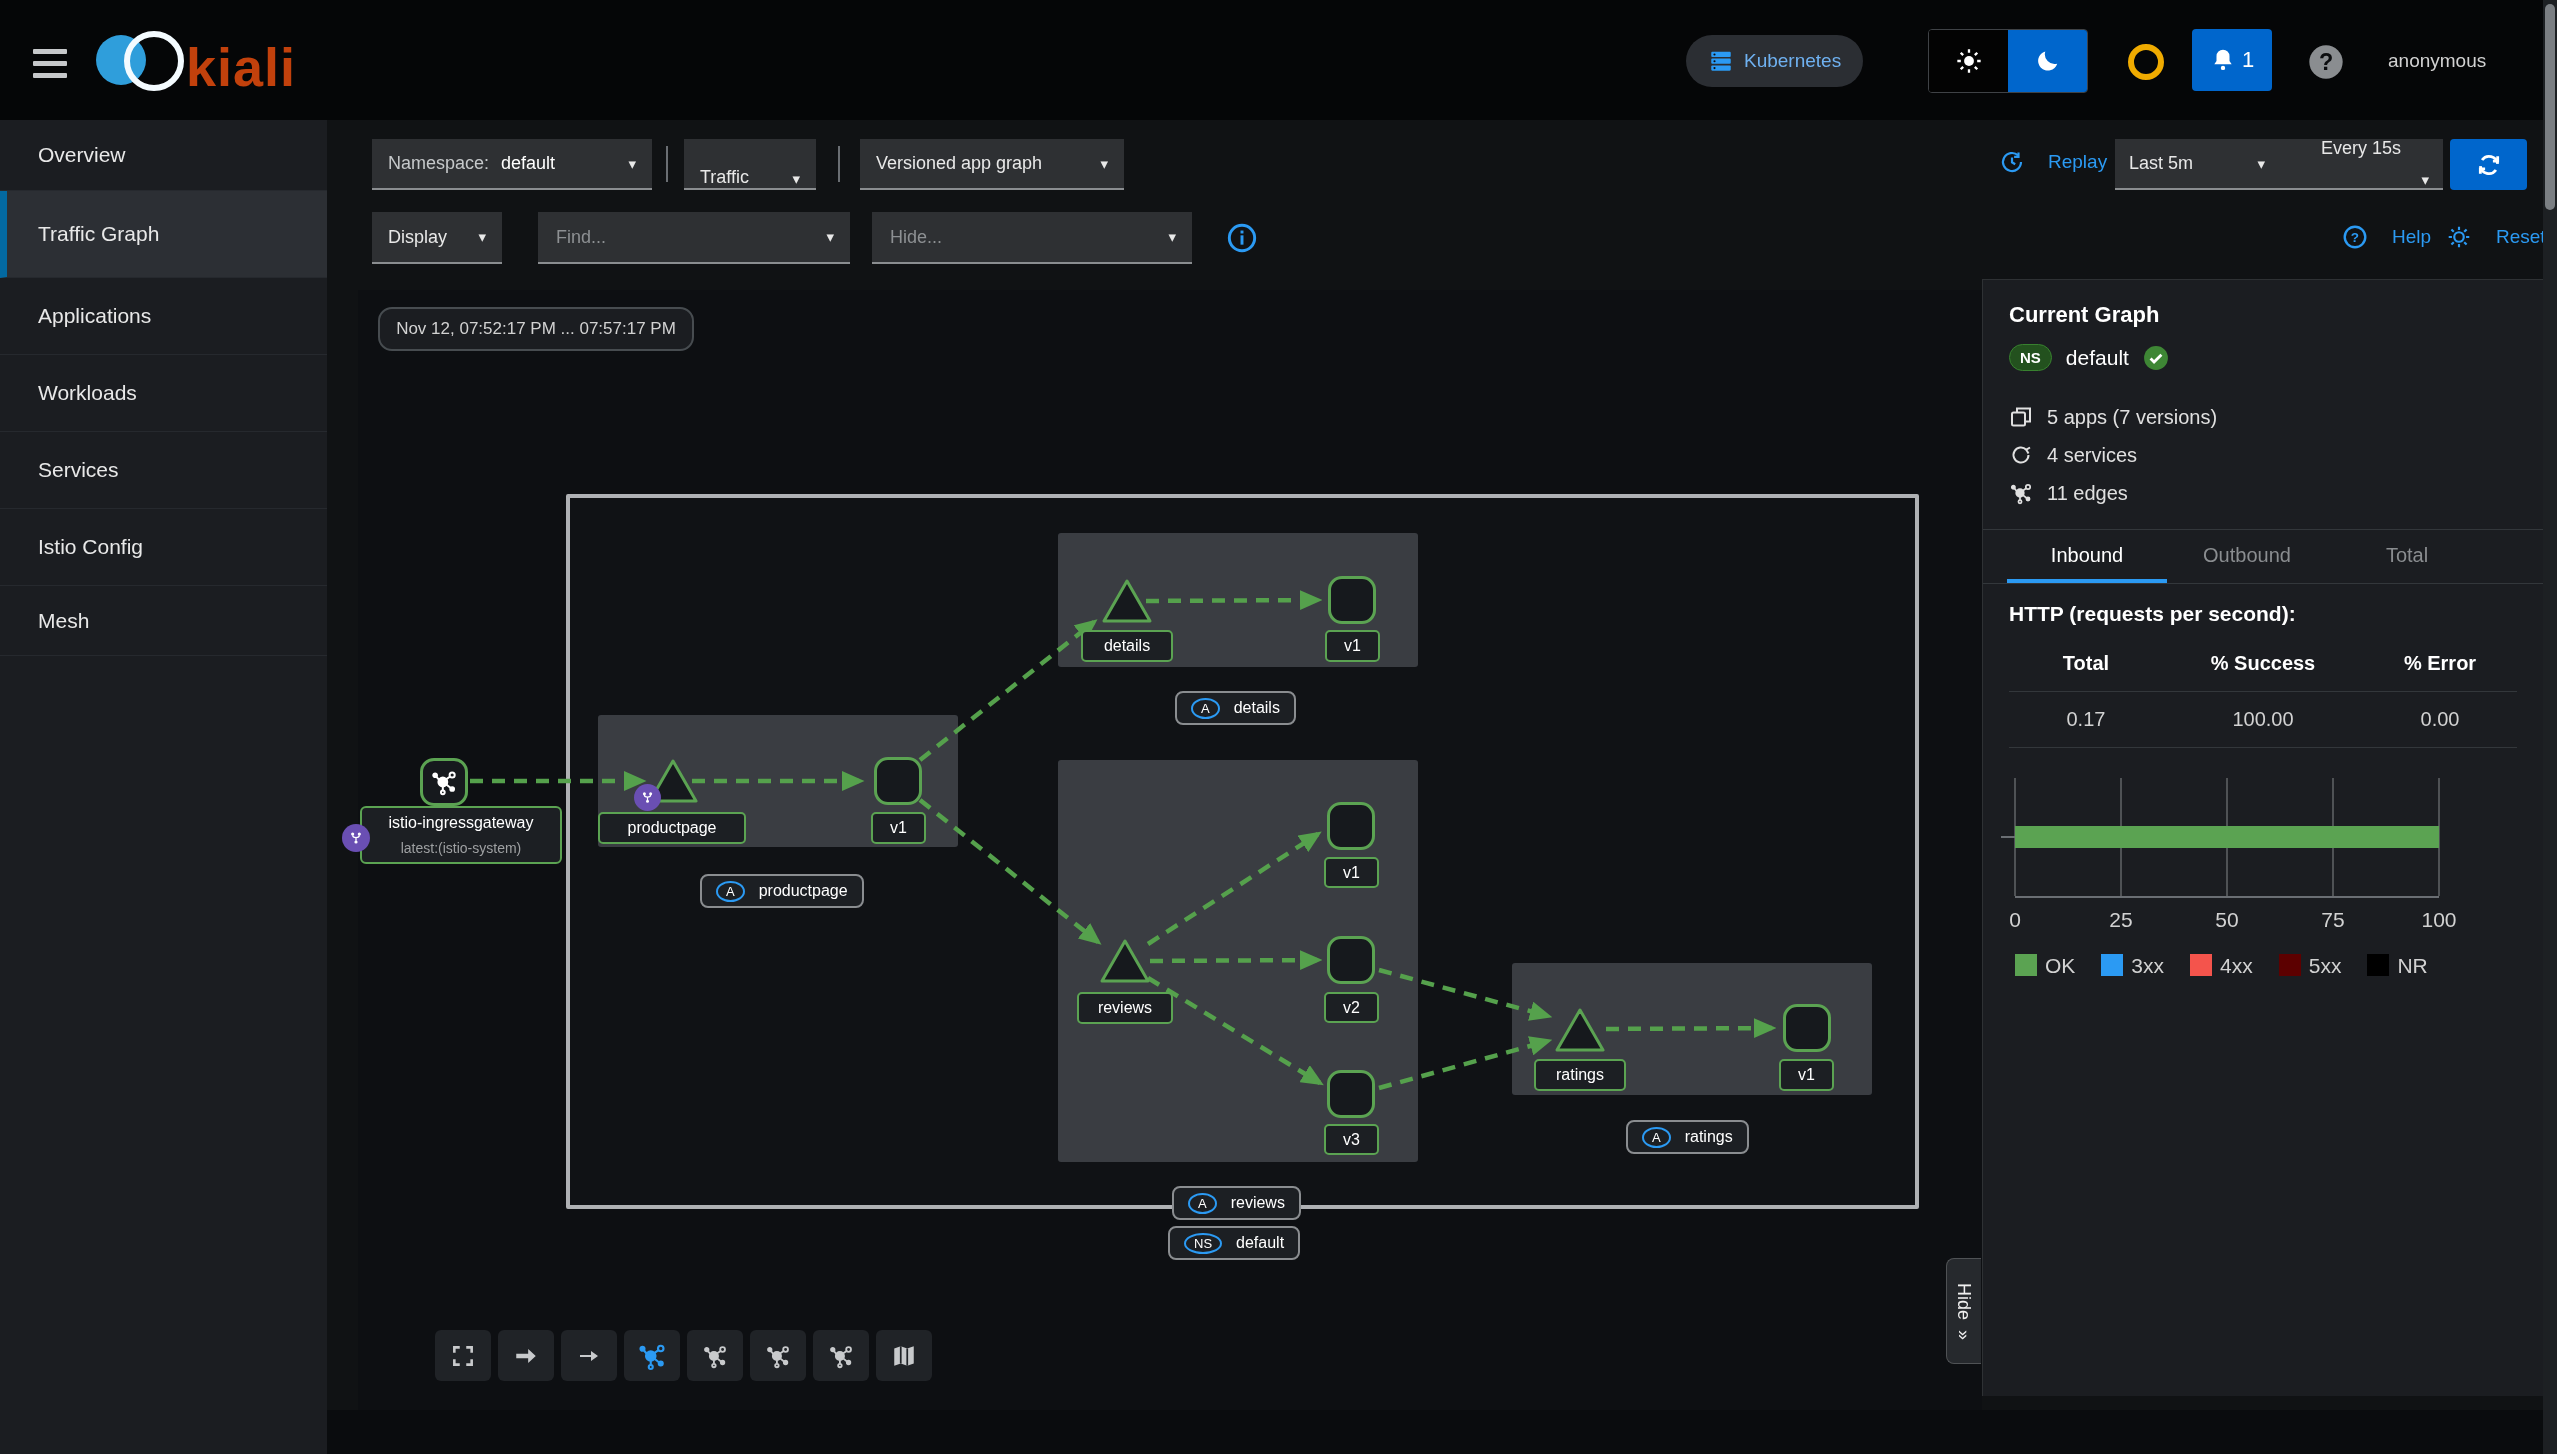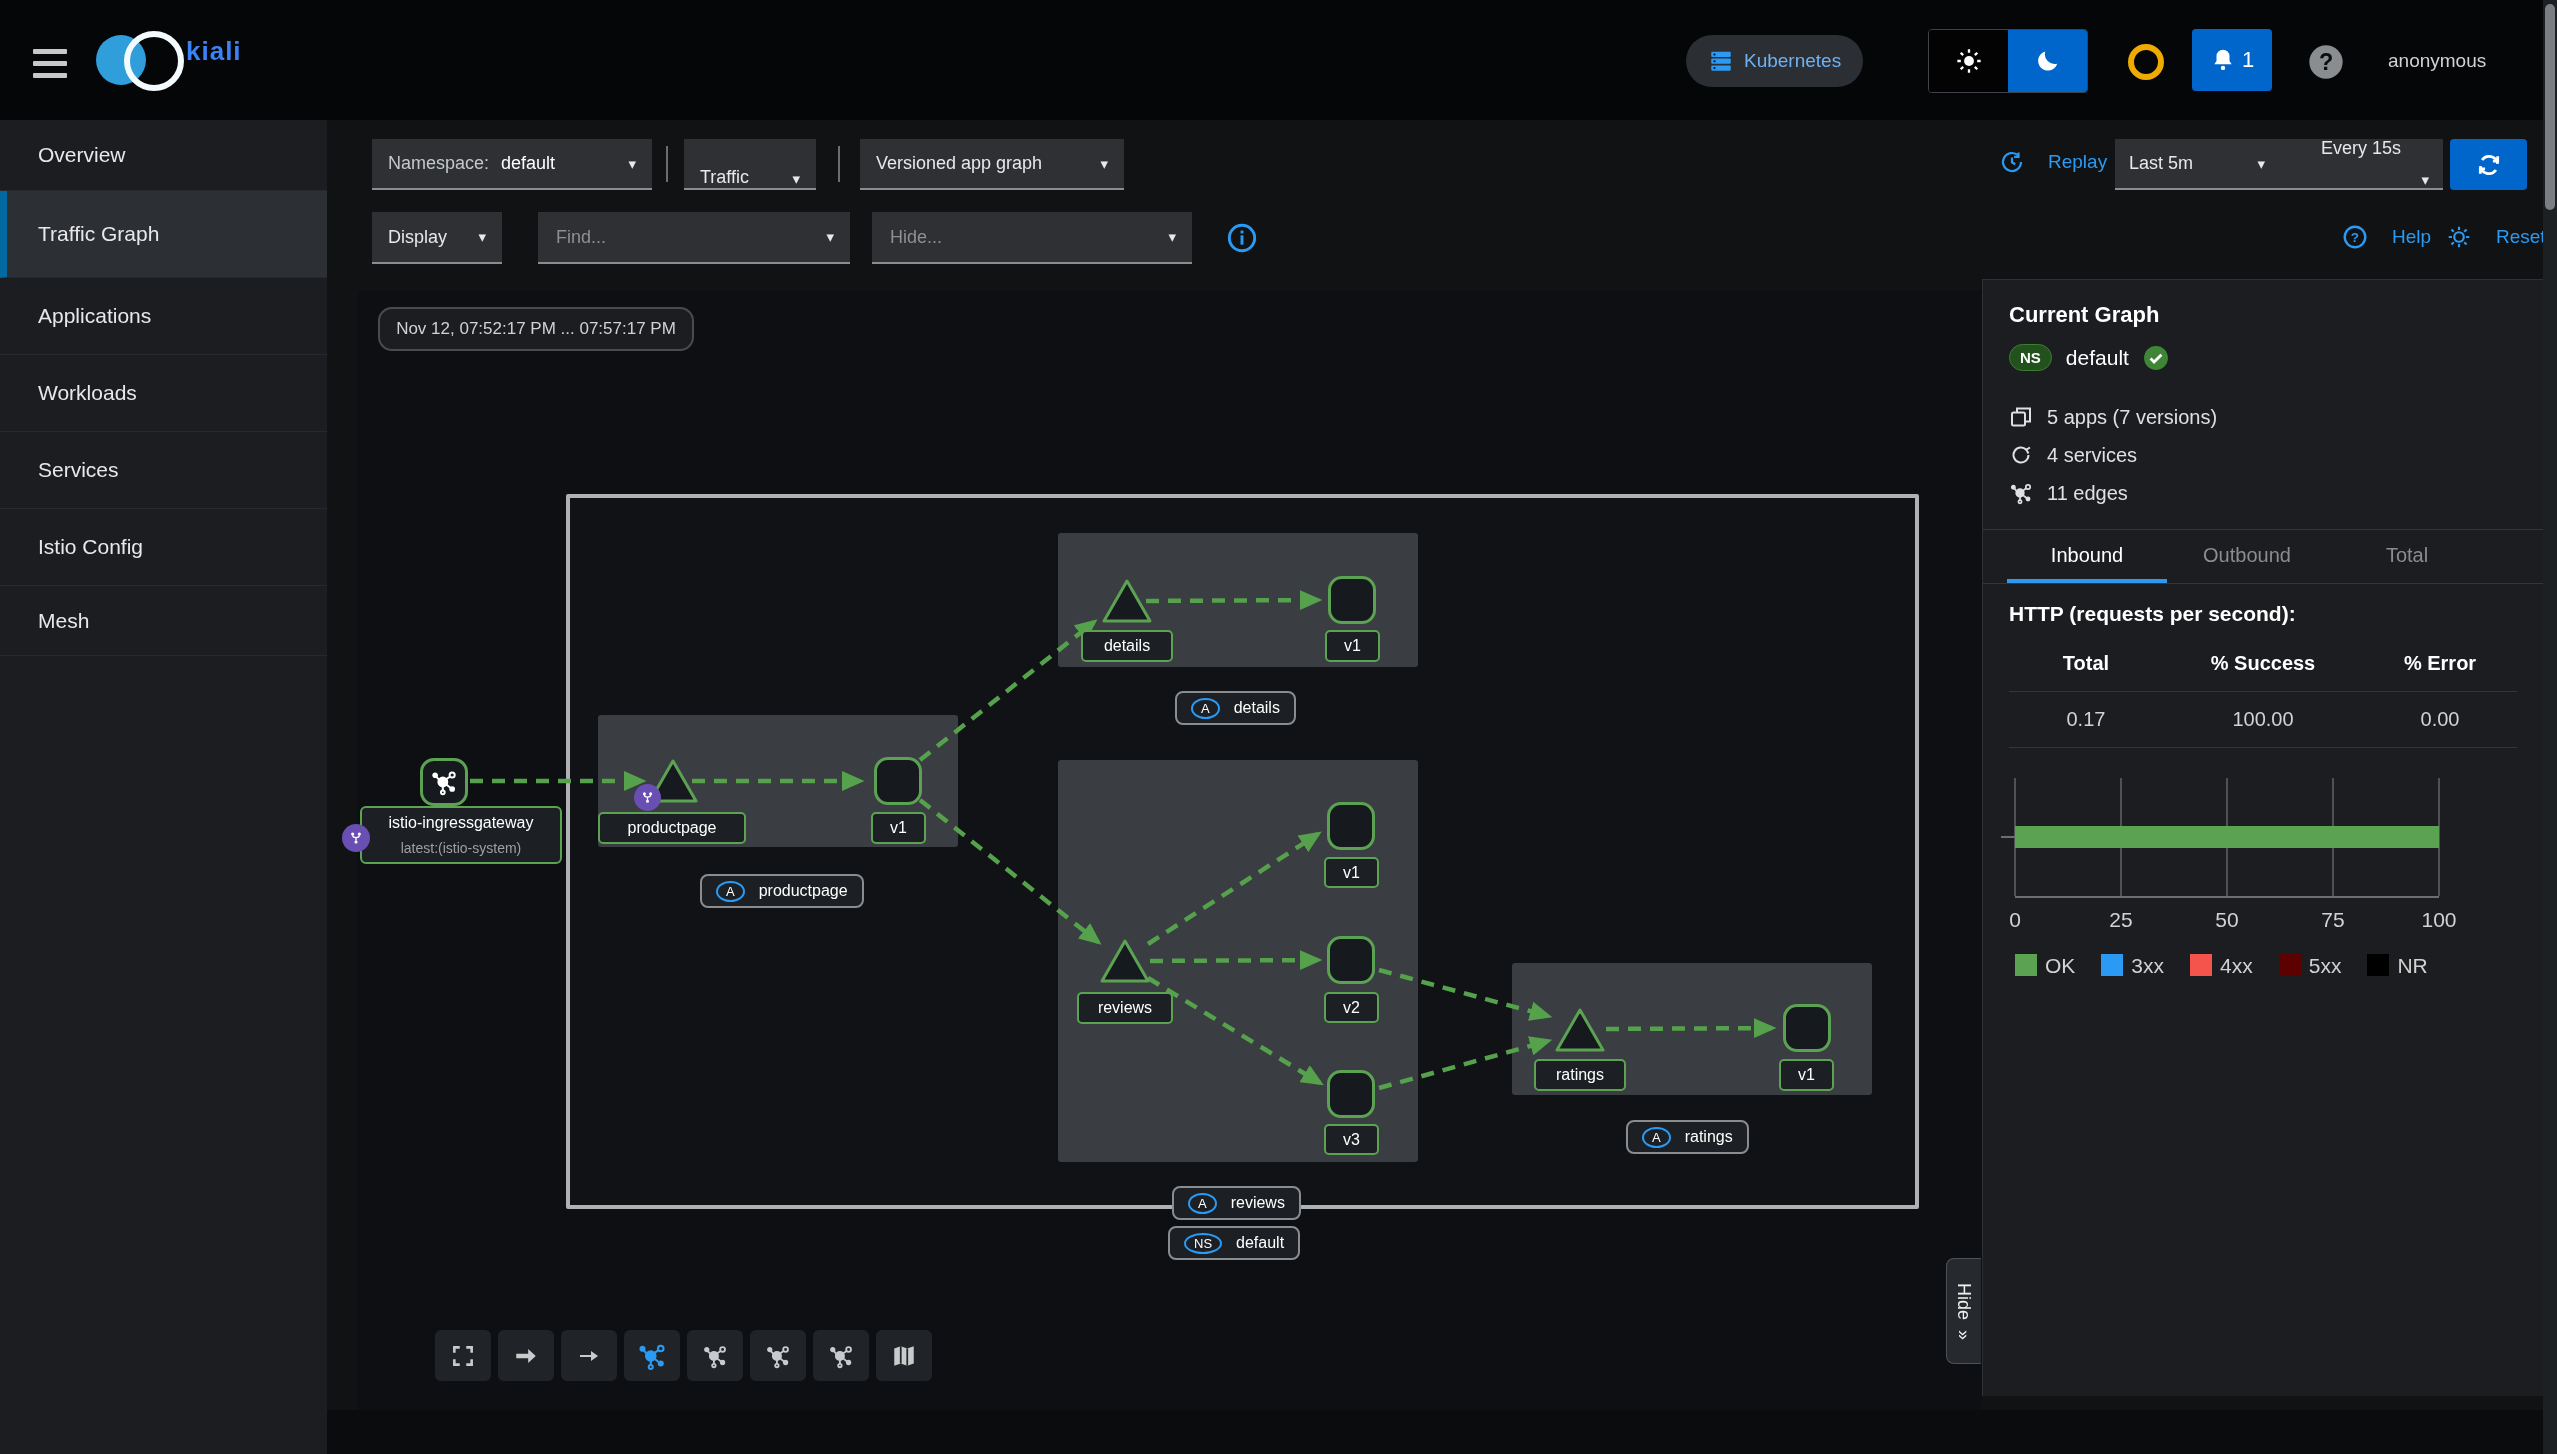--- a/index.html
+++ b/index.html
@@ -2,21 +2,21 @@
 <html><head>
 <meta charset="utf-8">
 <style>
   html,body{margin:0;padding:0;background:#0b0d0f;}
   #root{position:relative;width:2557px;height:1454px;overflow:hidden;
         font-family:"Liberation Sans","DejaVu Sans",sans-serif;color:#e2e2e2;}
   .abs{position:absolute;}
   
   #masthead{left:0;top:0;width:2557px;height:120px;background:#050607;}
   .burger span{display:block;width:34px;height:5px;background:#c6c8ca;margin:7px 0;border-radius:1px;}
-  .brand-text{font-size:26px;font-weight:bold;color:#3b82f6;letter-spacing:1px;}
+  .brand-text{font-size:54px;font-weight:bold;color:#c2410c;letter-spacing:1px;}
   .k8s-pill{display:flex;align-items:center;gap:10px;background:#2b2e33;border-radius:26px;
             padding:0 22px;height:52px;color:#6fb1f1;font-size:19px;}
   .theme-toggle{display:flex;border:1px solid #3f4246;border-radius:4px;overflow:hidden;}
   .theme-half{width:79px;height:62px;display:flex;align-items:center;justify-content:center;}
   .blue-btn{background:#0066cc;border-radius:4px;display:flex;align-items:center;justify-content:center;}
   
   #sidebar{left:0;top:120px;width:327px;height:1334px;background:#1b1d21;}
   .nav-item{height:76px;display:flex;align-items:center;padding-left:38px;font-size:21px;color:#e8e8e8;
             border-bottom:1px solid #26292e;cursor:pointer;}
   .nav-item.active{background:#2c2f34;border-left:7px solid #0369a1;padding-left:31px;}

